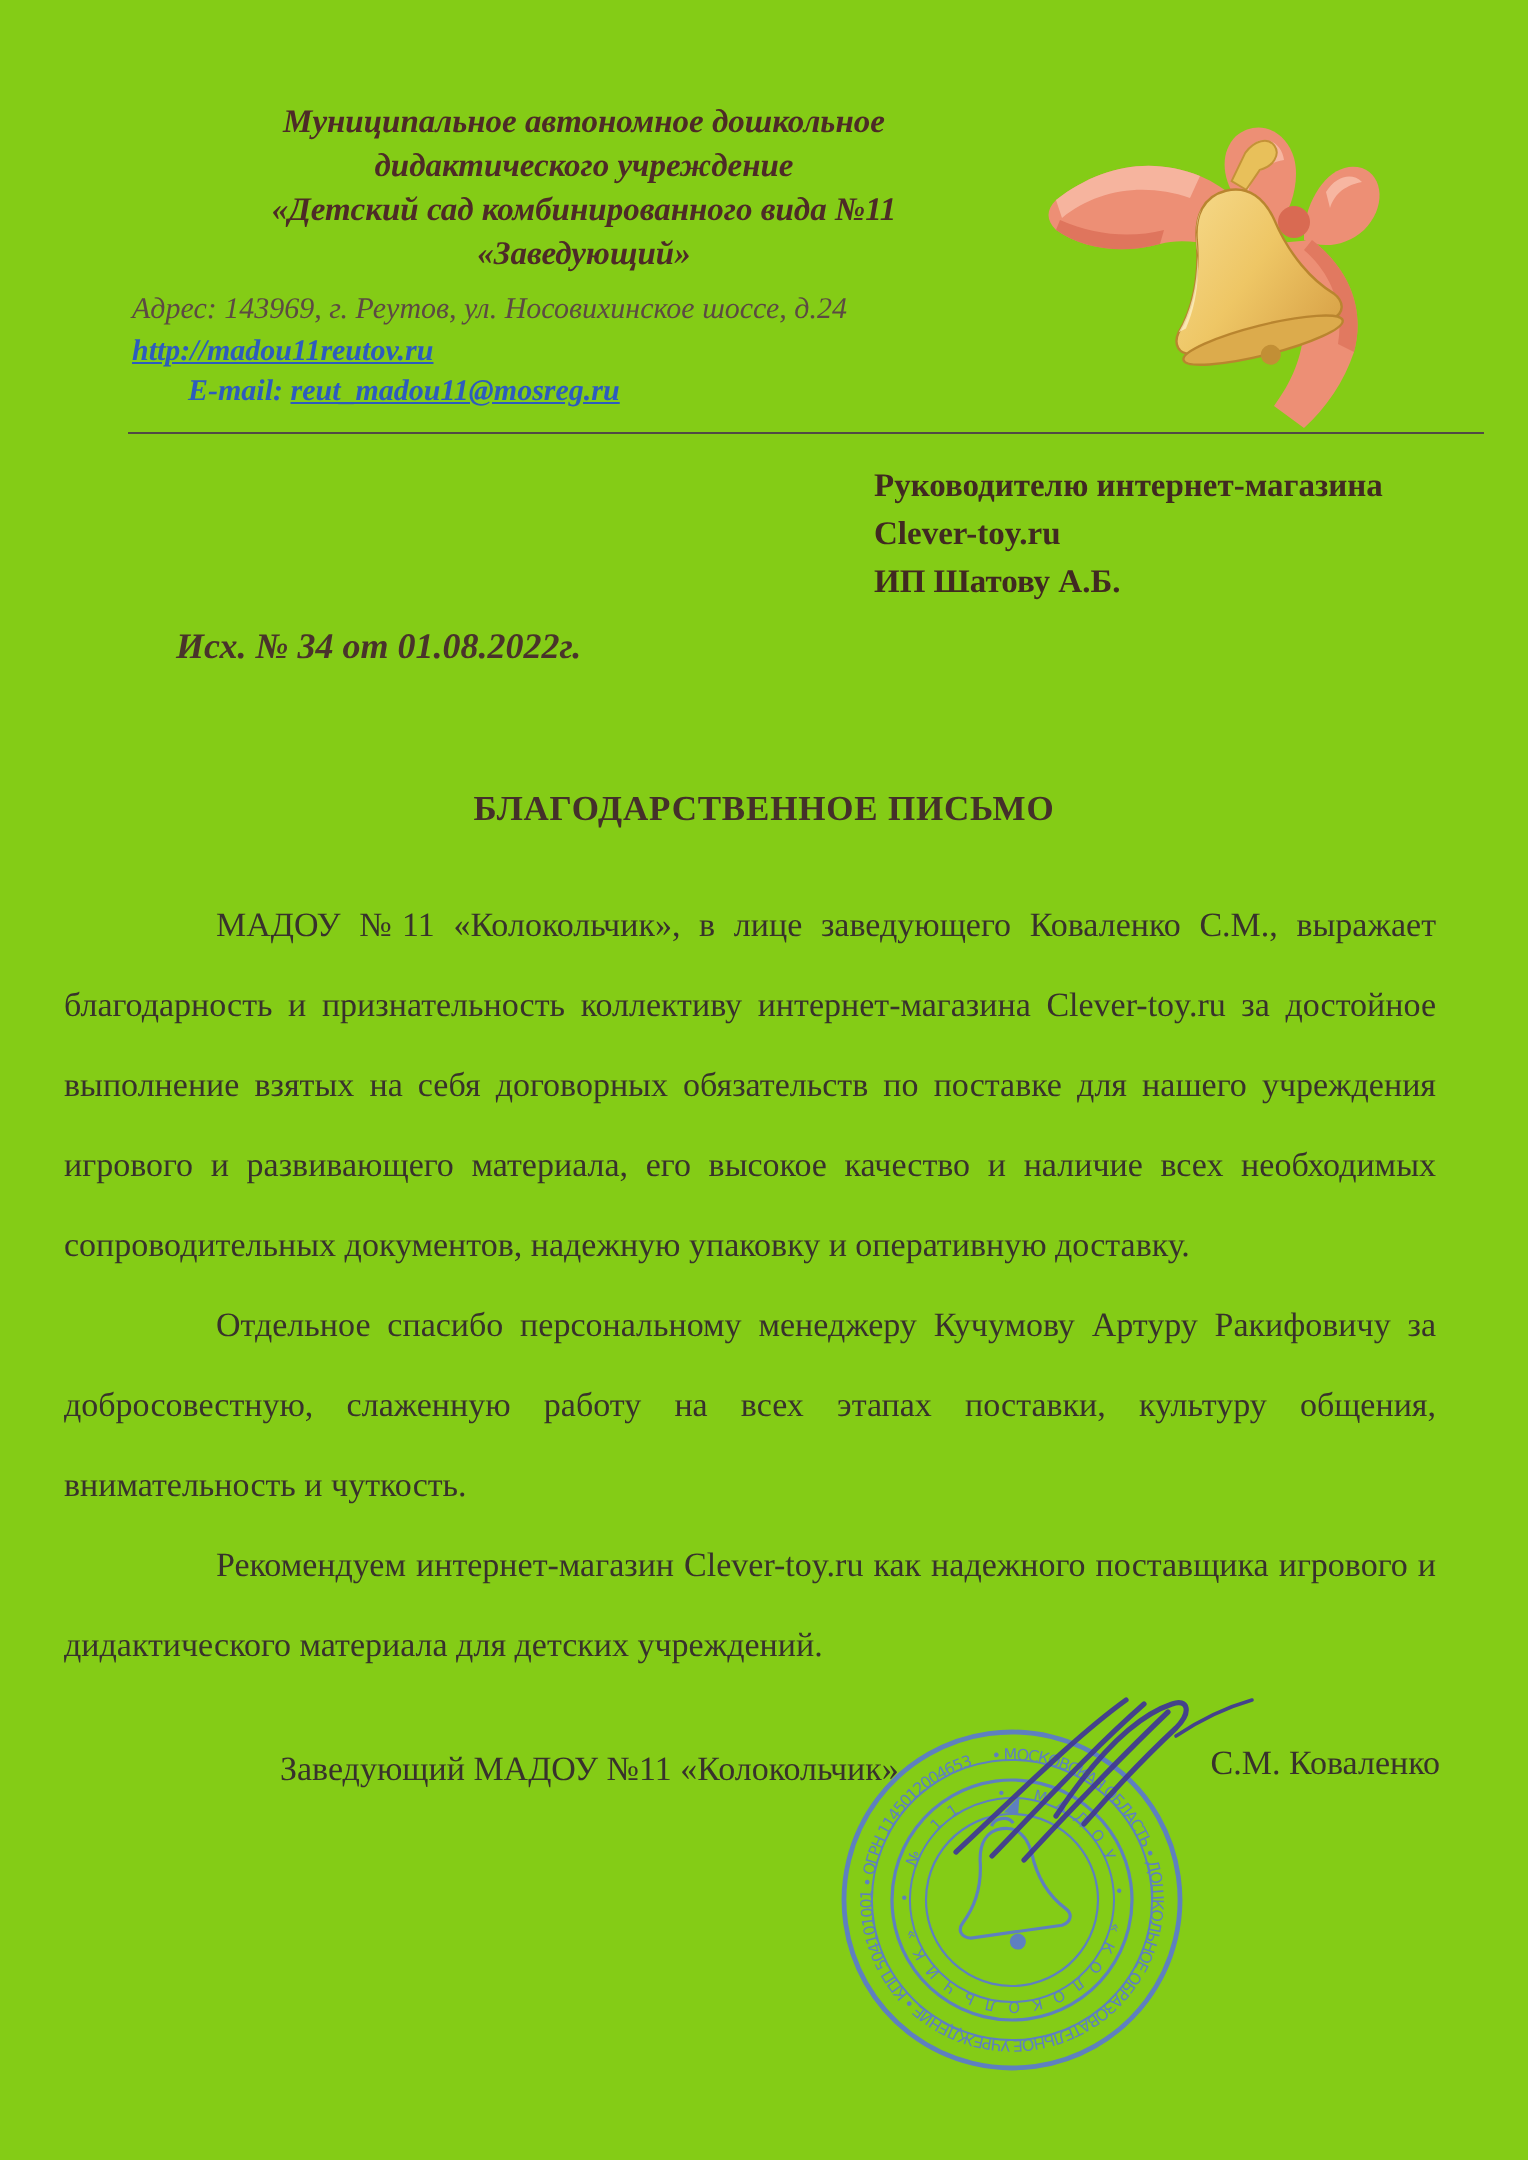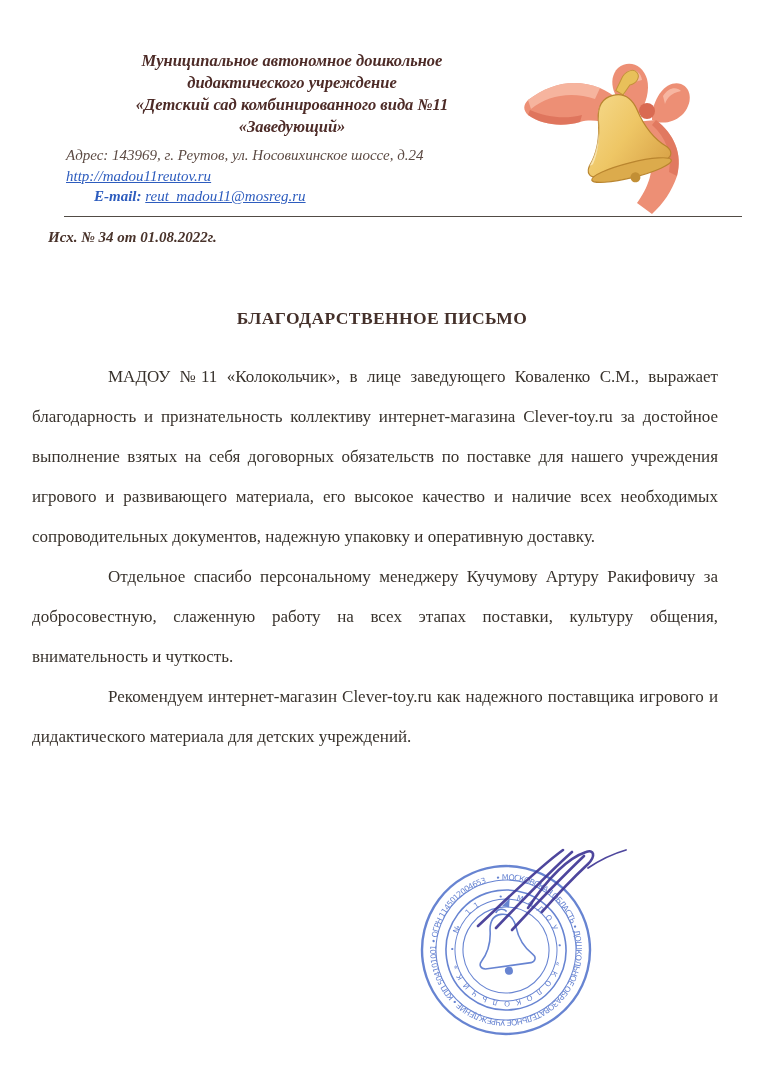--- a/index.html
+++ b/index.html
@@ -1,38 +1,38 @@
 <!DOCTYPE html>
 <html lang="ru"><head>
 <meta charset="utf-8">
 <style>
   html,body{margin:0;padding:0;background:#e8e8e8;}
   .page{
     position:relative;width:764px;height:1080px;margin:0 auto;
-    background:#ffffff;overflow:hidden;
+    background:#84cc16;overflow:hidden;
     font-family:"Liberation Serif", serif;color:#38322c;
   }
   
   .org{
     margin:50px 0 0 52px;width:480px;text-align:center;
     font-weight:bold;font-style:italic;font-size:16.5px;line-height:22px;
     color:#4d2b27;
   }
   .contacts{
     margin:7px 0 0 66px;font-style:italic;font-size:15px;line-height:20.5px;
     color:#5c4a43;
   }
   .contacts .row{white-space:nowrap;}
-  .link{color:#2d5cbe;font-weight:normal;text-decoration:underline;cursor:pointer;}
+  .link{color:#2d5cbe;font-weight:bold;text-decoration:underline;cursor:pointer;}
   .blue-label{color:#2d5cbe;font-weight:bold;margin-left:28px;}
   .rule{margin:9px 22px 0 64px;border-top:1.6px solid #514b45;height:0;}
   .bell-art{position:absolute;top:38px;left:520px;width:230px;height:185px;}
   
   .recipient{margin:14px 0 0 437px;font-weight:bold;font-size:16.5px;line-height:24px;color:#402a21;}
-  .ref{margin:10px 0 0 48px;font-weight:bold;font-style:italic;font-size:15px;line-height:21px;color:#49332b;}
+  .ref{margin:10px 0 0 88px;font-weight:bold;font-style:italic;font-size:18px;line-height:21px;color:#49332b;}
   
   .title{margin-top:60px;text-align:center;font-weight:bold;font-size:17.5px;letter-spacing:.4px;color:#44302a;}
   .body{margin:28px 46px 0 32px;font-size:17px;line-height:40px;text-align:justify;color:#38322c;}
   .body p{margin:0;text-indent:76px;}
   
   .sig-row{position:relative;margin-top:24px;height:42px;font-size:17px;color:#38322c;z-index:1;}
   .sig-role{position:absolute;left:140px;top:8px;}
   .sig-name{position:absolute;right:44px;top:5px;}
   
   .stamp{position:absolute;left:404px;top:848px;width:204px;height:204px;z-index:2;opacity:.92;}
@@ -91,31 +91,40 @@
     <div class="row">Адрес: 143969, г. Реутов, ул. Носовихинское шоссе, д.24</div>
     <div class="row"><span class="link">http://madou11reutov.ru</span></div>
     <div class="row">
       <span class="blue-label">E-mail:</span>
       <span class="link">reut_madou11@mosreg.ru</span>
     </div>
   </div>
 
   <div class="rule"></div>
 
+  <div class="recipient">
+    <div>Руководителю интернет-магазина</div>
+    <div>Clever-toy.ru</div>
+    <div>ИП Шатову А.Б.</div>
+  </div>
 
   <div class="ref">Исх. № 34 от 01.08.2022г.</div>
 
   <div class="title">БЛАГОДАРСТВЕННОЕ ПИСЬМО</div>
 
   <div class="body">
     <p>МАДОУ №11 «Колокольчик», в лице заведующего Коваленко С.М., выражает благодарность и признательность коллективу интернет-магазина Clever-toy.ru за достойное выполнение взятых на себя договорных обязательств по поставке для нашего учреждения игрового и развивающего материала, его высокое качество и наличие всех необходимых сопроводительных документов, надежную упаковку и оперативную доставку.</p>
     <p>Отдельное спасибо персональному менеджеру Кучумову Артуру Ракифовичу за добросовестную, слаженную работу на всех этапах поставки, культуру общения, внимательность и чуткость.</p>
     <p>Рекомендуем интернет-магазин Clever-toy.ru как надежного поставщика игрового и дидактического материала для детских учреждений.</p>
   </div>
 
+  <div class="sig-row">
+    <span class="sig-role">Заведующий МАДОУ №11 «Колокольчик»</span>
+    <span class="sig-name">С.М. Коваленко</span>
+  </div>
 
   <svg class="stamp" viewBox="0 0 204 204" aria-hidden="true">
     <g transform="rotate(-8 102 102)" fill="none" stroke="#5b7ace">
       <circle cx="102" cy="102" r="84" stroke-width="2.4"></circle>
       <circle cx="102" cy="102" r="60" stroke-width="1.6"></circle>
       <circle cx="102" cy="102" r="43" stroke-width="1.1"></circle>
       <path id="st-outer" d="M102,32 a70,70 0 1,1 -0.01,0"></path>
       <path id="st-inner" d="M102,51 a51,51 0 1,1 -0.01,0"></path>
       <text fill="#5b7ace" stroke="none" font-family="DejaVu Sans, sans-serif" font-size="8" letter-spacing="0.6">
         <textPath href="#st-outer" textLength="430">• МОСКОВСКАЯ ОБЛАСТЬ • ДОШКОЛЬНОЕ ОБРАЗОВАТЕЛЬНОЕ УЧРЕЖДЕНИЕ • КПП 504101001 • ОГРН 1145012004653</textPath>

